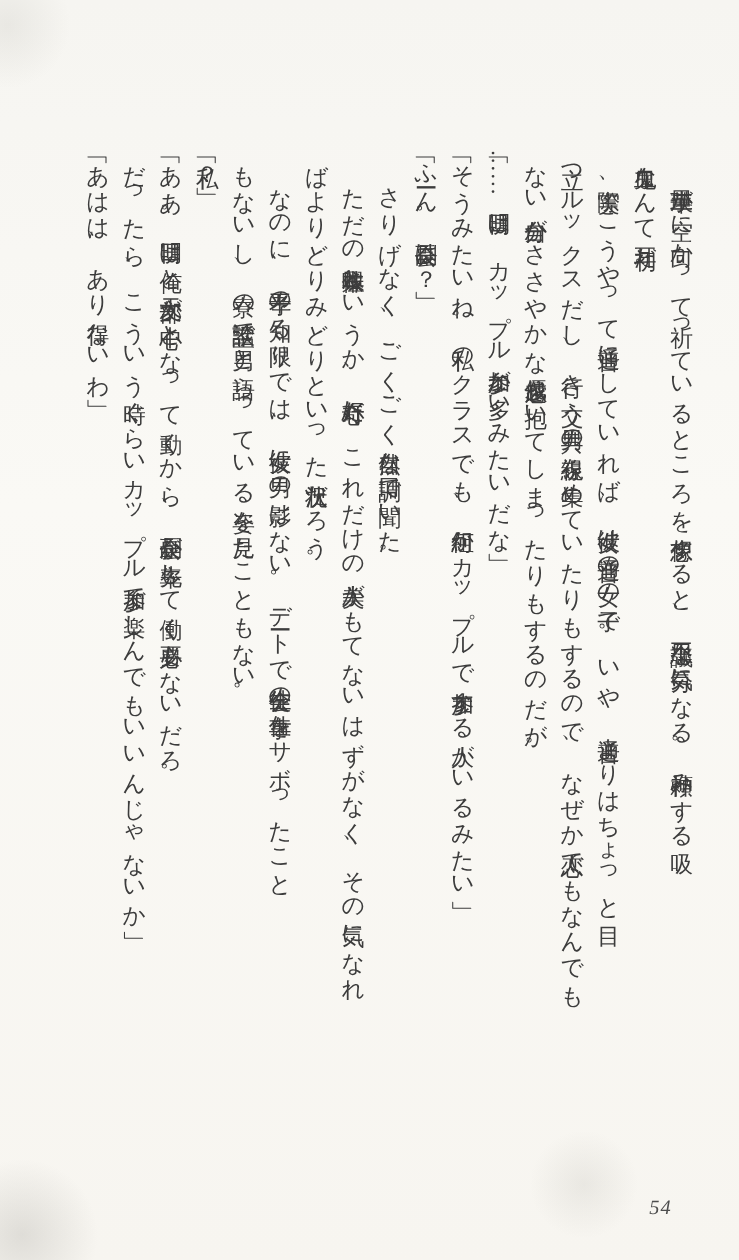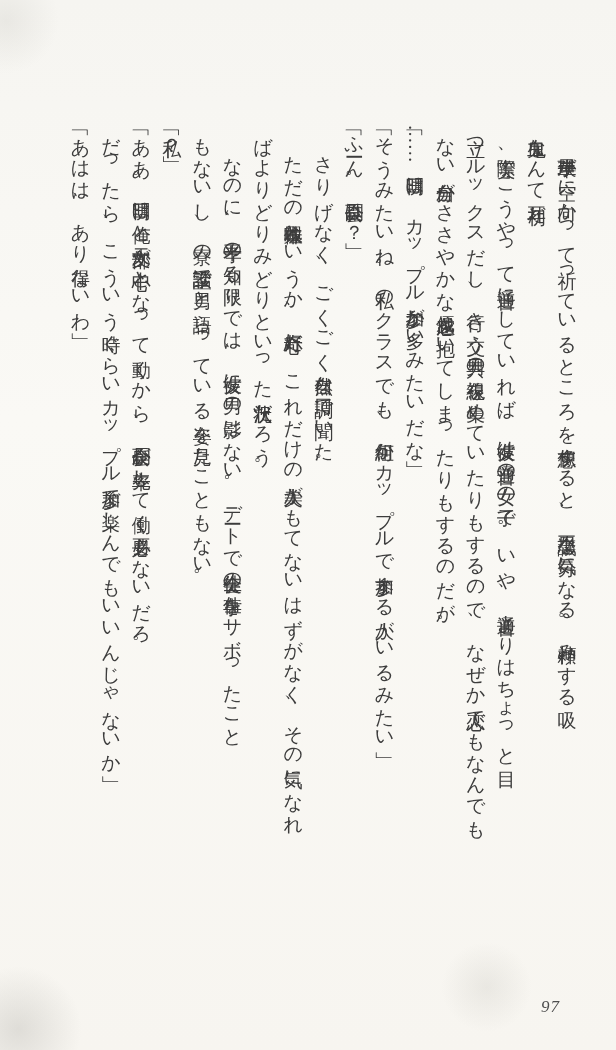--- a/index.html
+++ b/index.html
@@ -68,14 +68,14 @@
     <p class="line">　さりげなく、ごくごく自然な口調で聞いた。</p>
     <p class="line">　ただの興味本位というか、好奇心だ。これだけの美人がもてないはずがなく、その気になれ</p>
     <p class="line">ばよりどりみどりといった状況だろう。</p>
     <p class="line">　なのに、孝平の知る限りでは、彼女に男の影はない。デートで生徒会の仕事をサボったこと</p>
     <p class="line">もないし、寮の談話室で男と語らっている姿を見たこともない。</p>
     <p class="line">「私？」</p>
     <p class="line">「ああ。明日は俺と天文部が中心となって動くから、副会長が率先して働く必要もないだろ。</p>
     <p class="line">だったら、こういう時ぐらいカップル参加で楽しんでもいいんじゃないか」</p>
     <p class="line">「あはは、あり得ないわ」</p>
   </main>
-  <div class="page-number">97</div>
+  <div class="page-number">54</div>
 </div>
 
 </body></html>

